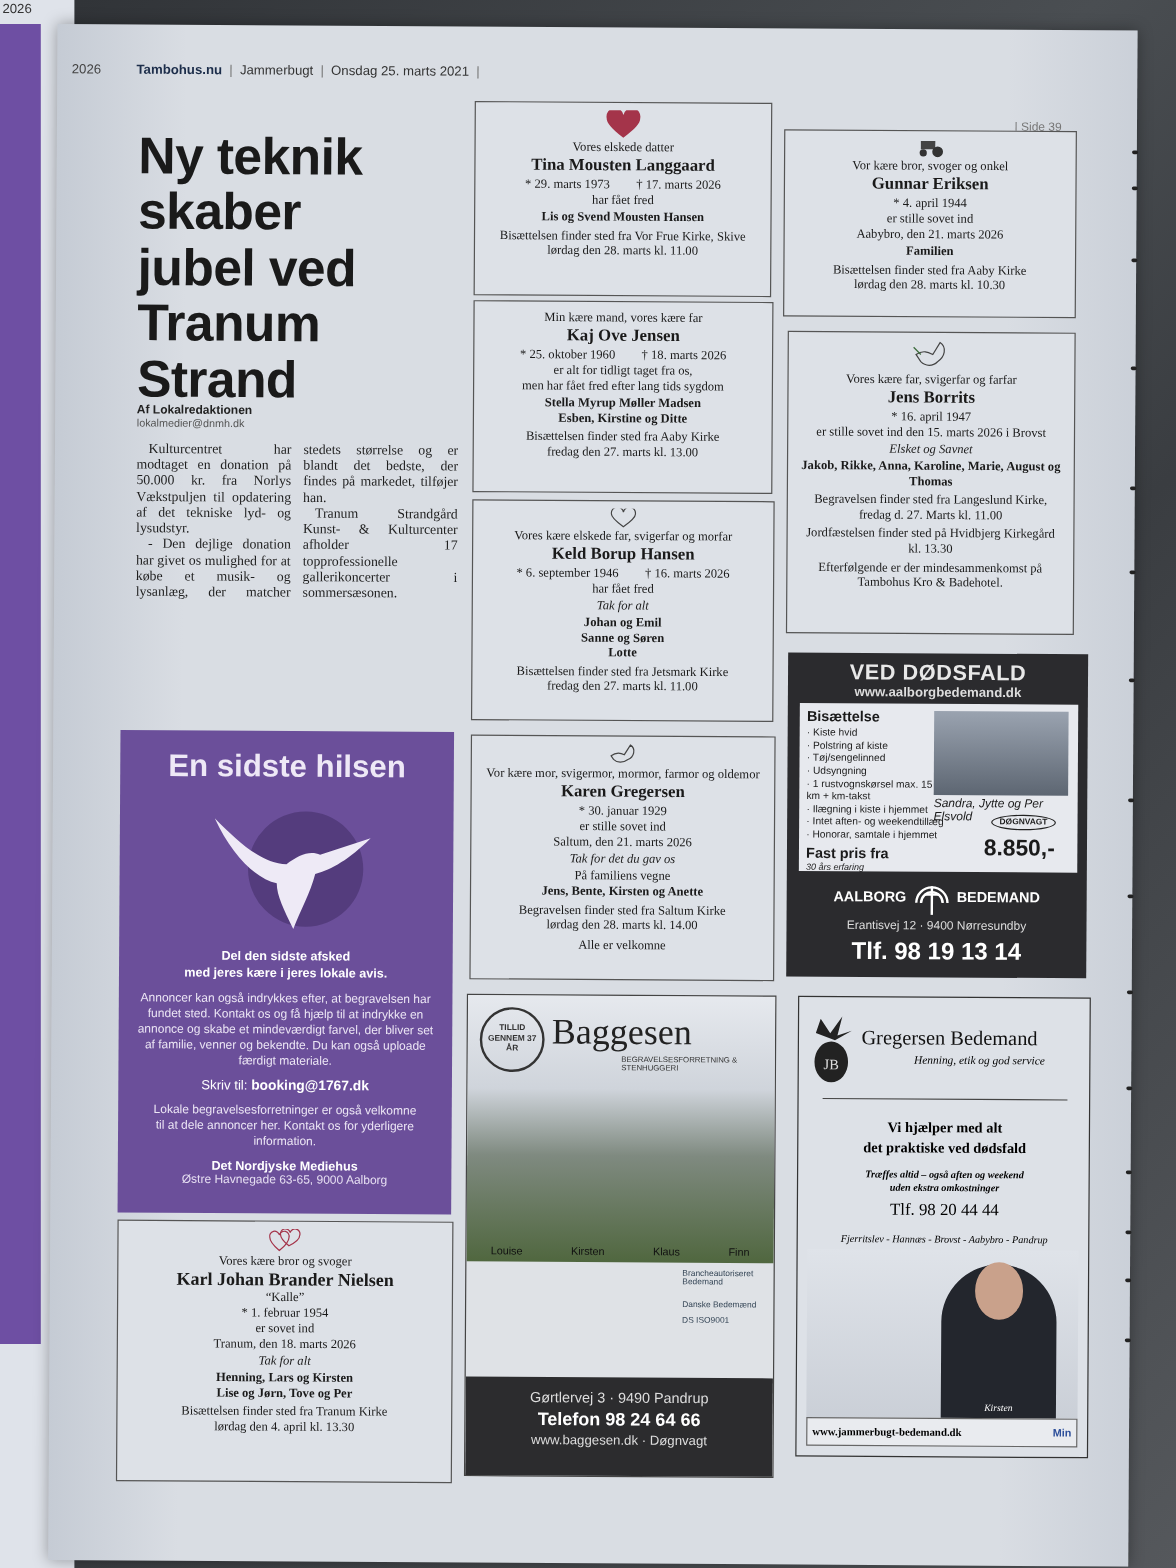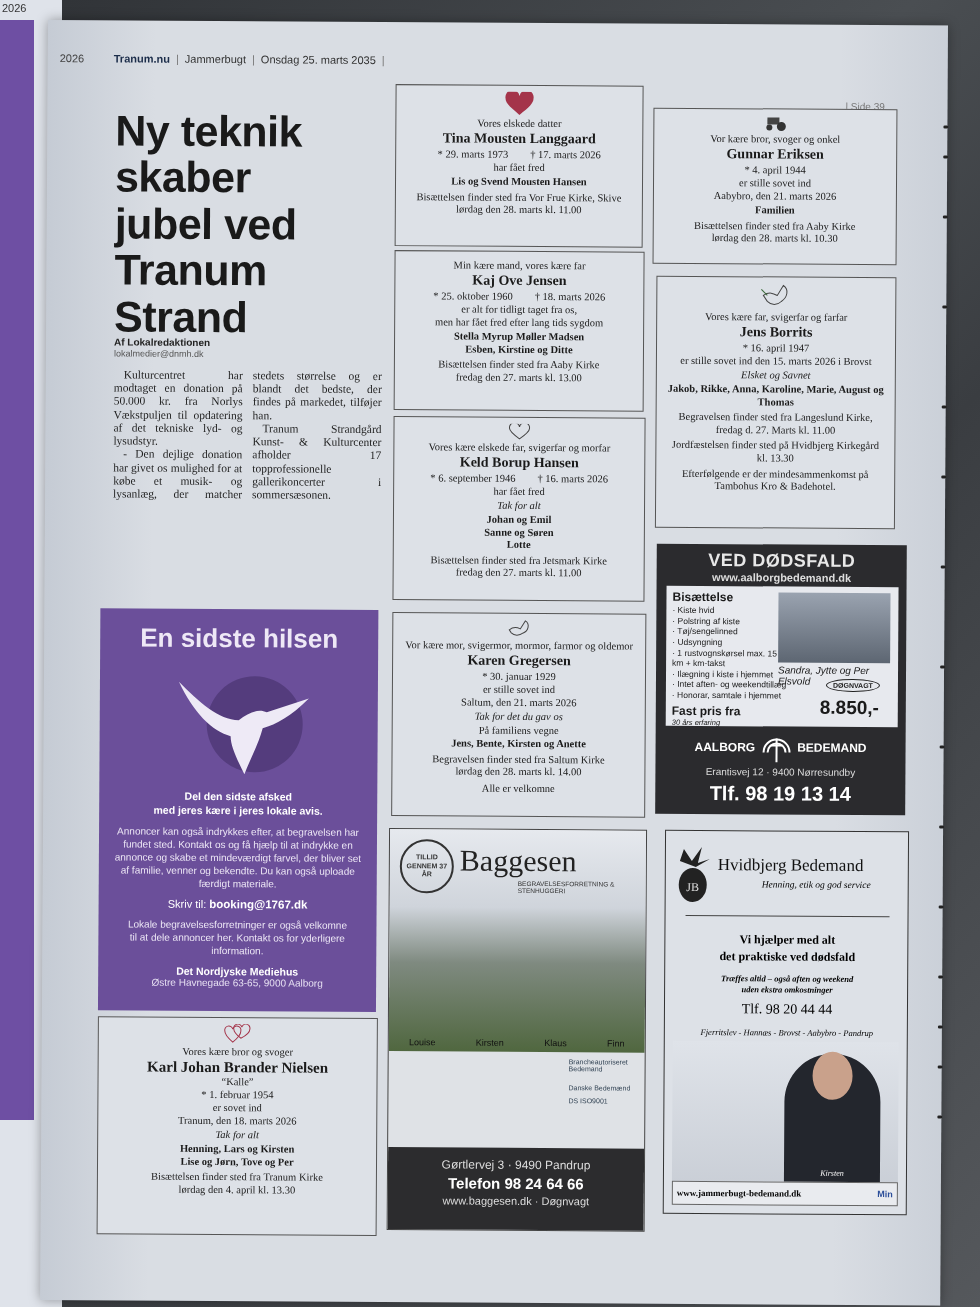--- a/index.html
+++ b/index.html
@@ -98,25 +98,25 @@
 <div class="prev-page">
   <span class="num">2026</span>
   <div class="purple"></div>
 </div>
 
 <div class="paper">
   <div class="paper-shade"></div>
   <span class="left-edge-num">2026</span>
 
   <div class="masthead">
-    <span class="brand">Tranum.nu</span>
+    <span class="brand">Tambohus.nu</span>
     <span class="sep">|</span>
     <span>Jammerbugt</span>
     <span class="sep">|</span>
-    <span>Onsdag 25. marts 2035</span>
+    <span>Onsdag 25. marts 2021</span>
     <span class="sep">|</span>
   </div>
   <div class="pageno">| Side 39</div>
 
   <h1 class="headline">Ny teknik skaber jubel ved Tranum Strand</h1>
   <div class="byline">
     <b>Af Lokalredaktionen</b>
     <span>lokalmedier@dnmh.dk</span>
   </div>
   <div class="article" style="top:348px">
@@ -343,21 +343,21 @@
       <div class="web">www.baggesen.dk · Døgnvagt</div>
     </div>
   </div>
 
   <div class="jb-ad">
     <svg class="logo" viewBox="0 0 34 58">
         <path d="M8 4 L16 16 L26 2 L22 18 L34 14 L20 22 L4 16Z" fill="#222"></path>
         <ellipse cx="17" cy="40" rx="14" ry="17" fill="#222"></ellipse>
         <text x="17" y="46" font-size="12" text-anchor="middle" fill="#ddd" font-family="Liberation Serif, serif">JB</text>
       </svg>
-    <div class="name">Hvidbjerg Bedemand</div>
+    <div class="name">Gregersen Bedemand</div>
     <div class="tag">Henning, etik og god service</div>
     <div class="rule"></div>
     <div class="help">
         <div>Vi hjælper med alt</div>
         <div>det praktiske ved dødsfald</div>
       </div>
     <div class="meet">
         <div>Træffes altid – også aften og weekend</div>
         <div>uden ekstra omkostninger</div>
       </div>

